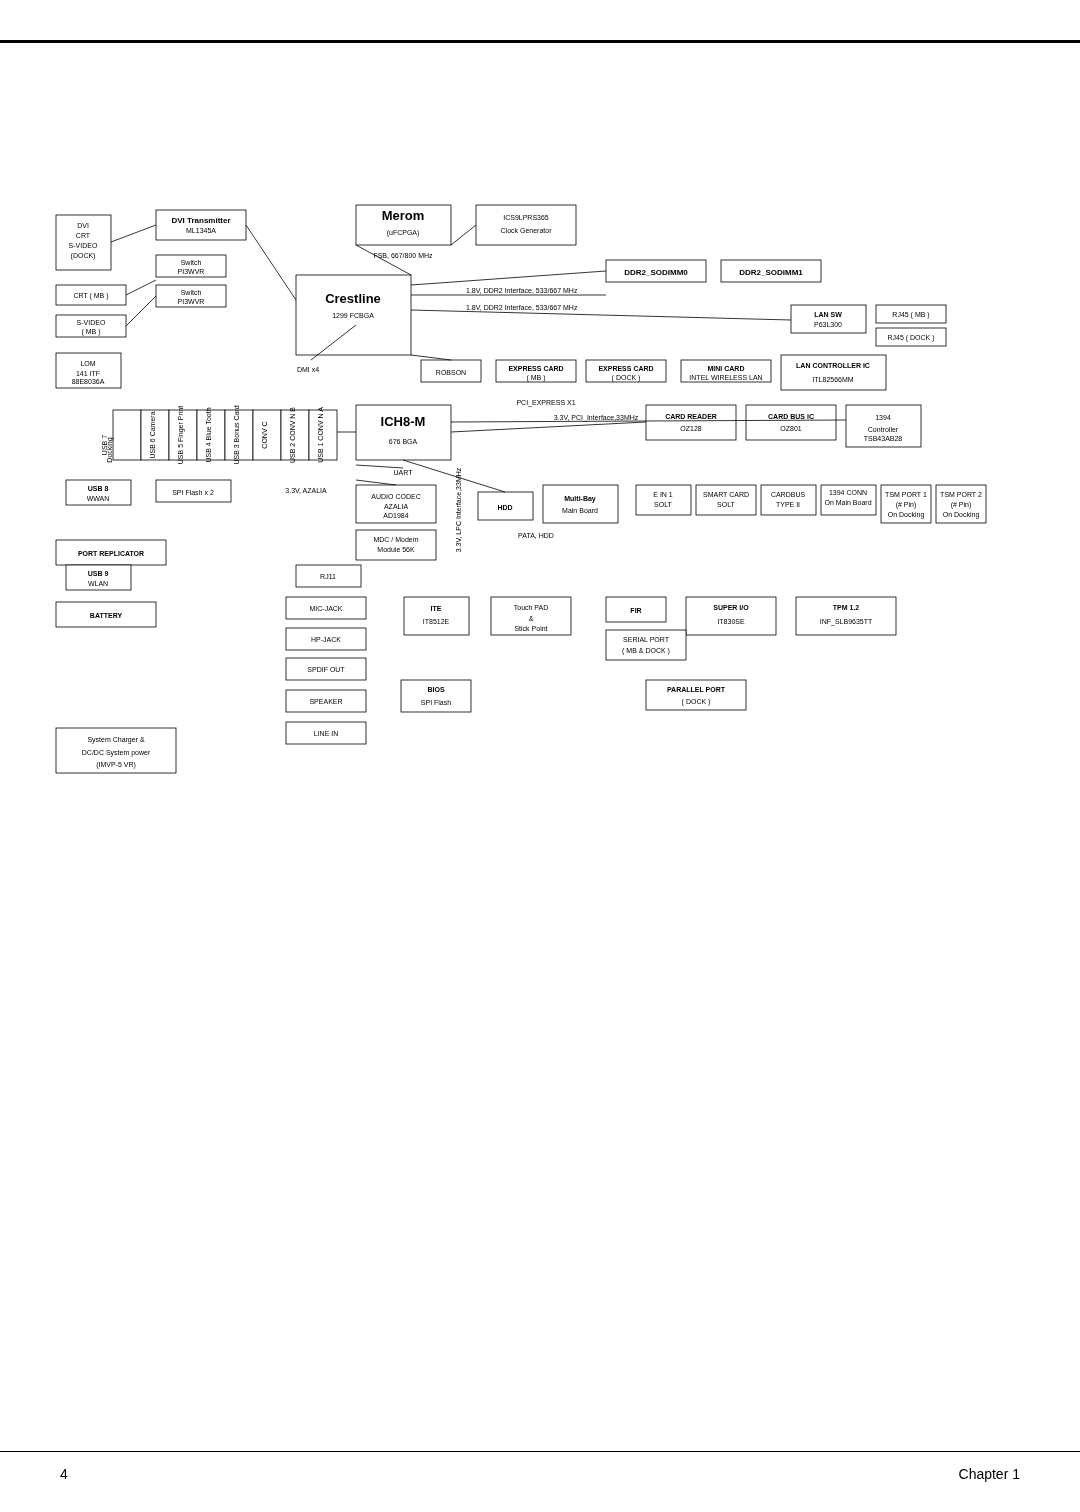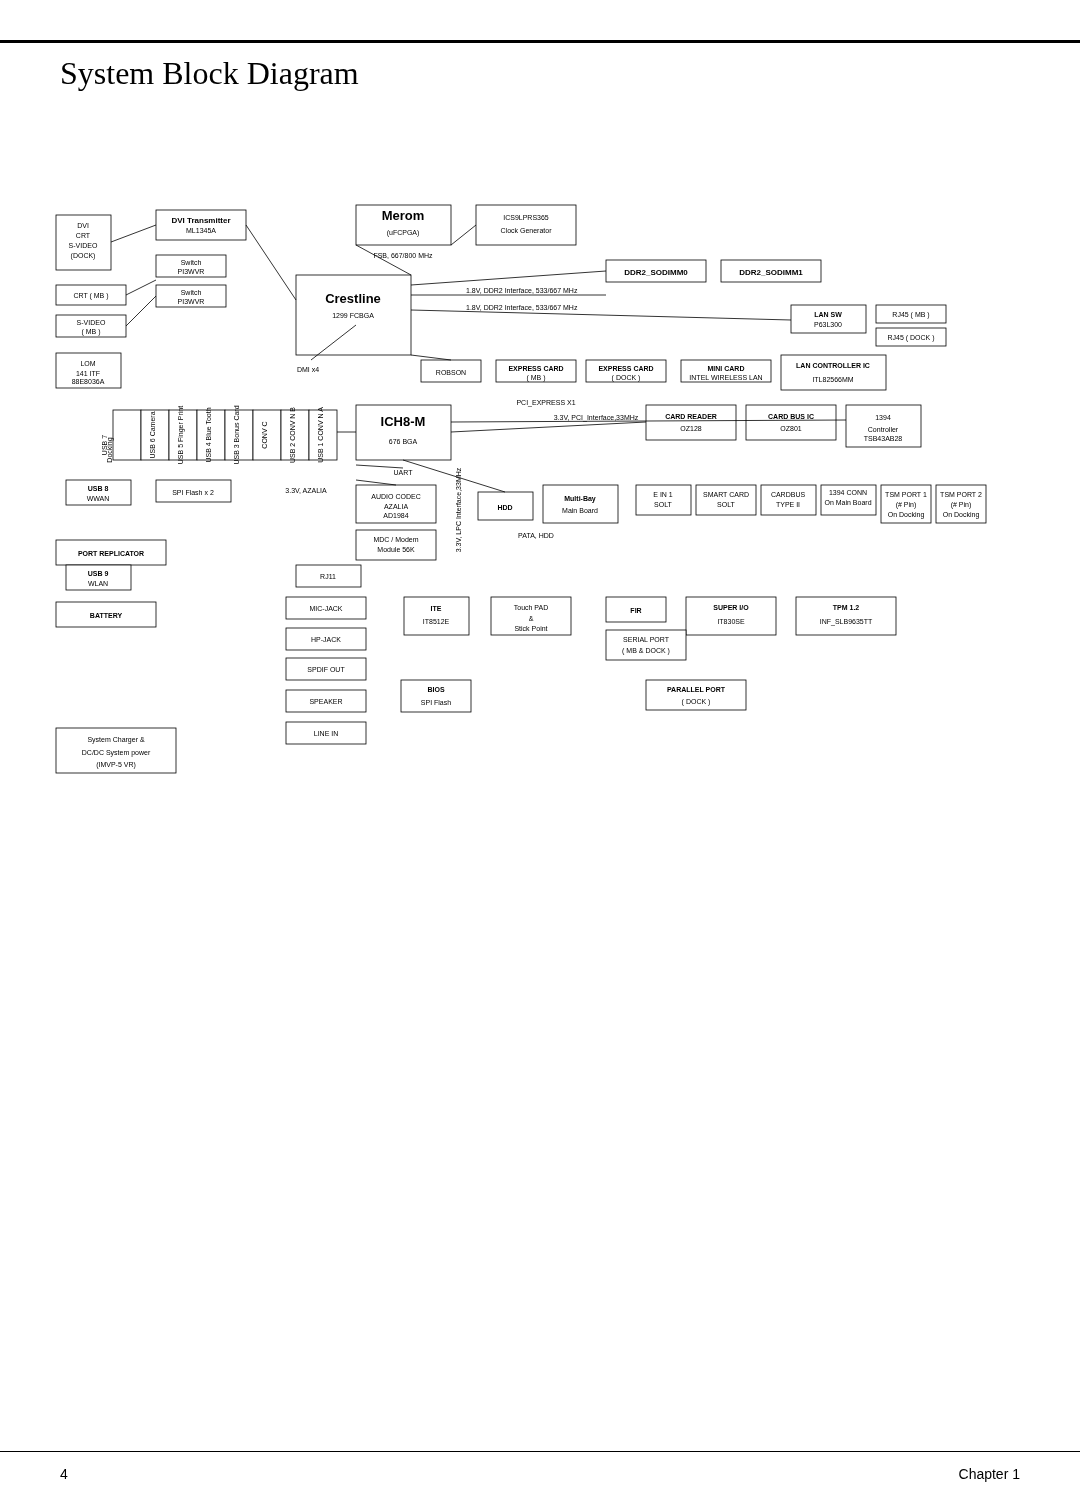--- a/index.html
+++ b/index.html
@@ -69,21 +69,20 @@
       height: 100%;
       overflow: visible;
     }
   </style>
 </head>
 <body>
 
 <div class="page">
   <div class="top-border"></div>
 
-  <div class="page-title">System Block Diagram</div>
 
   <div class="diagram-area">
     <svg class="diagram-svg" viewBox="0 0 980 780" xmlns="http://www.w3.org/2000/svg">
 
       <style>
         text { font-family: Arial, Helvetica, sans-serif; font-size: 7px; }
         .title { font-size: 9px; font-weight: bold; }
         .big { font-size: 13px; font-weight: bold; }
         .medium { font-size: 8px; font-weight: bold; }
         rect { fill: white; stroke: #000; stroke-width: 0.8; }

